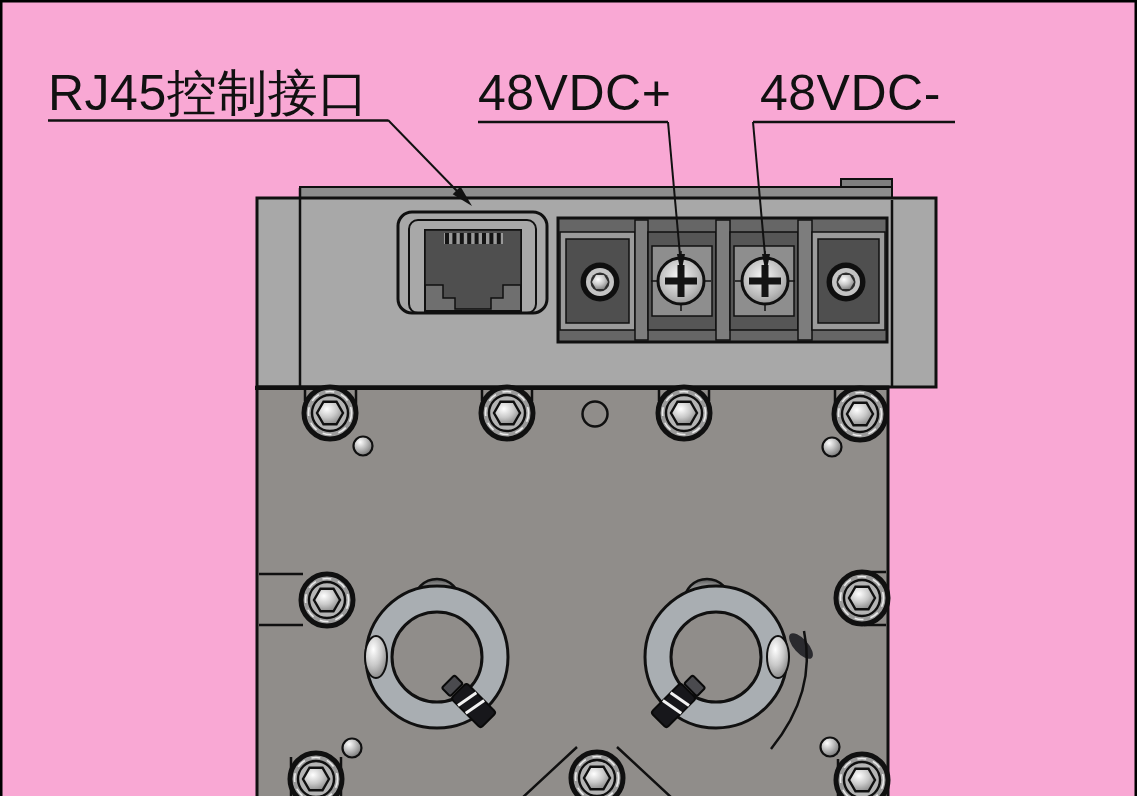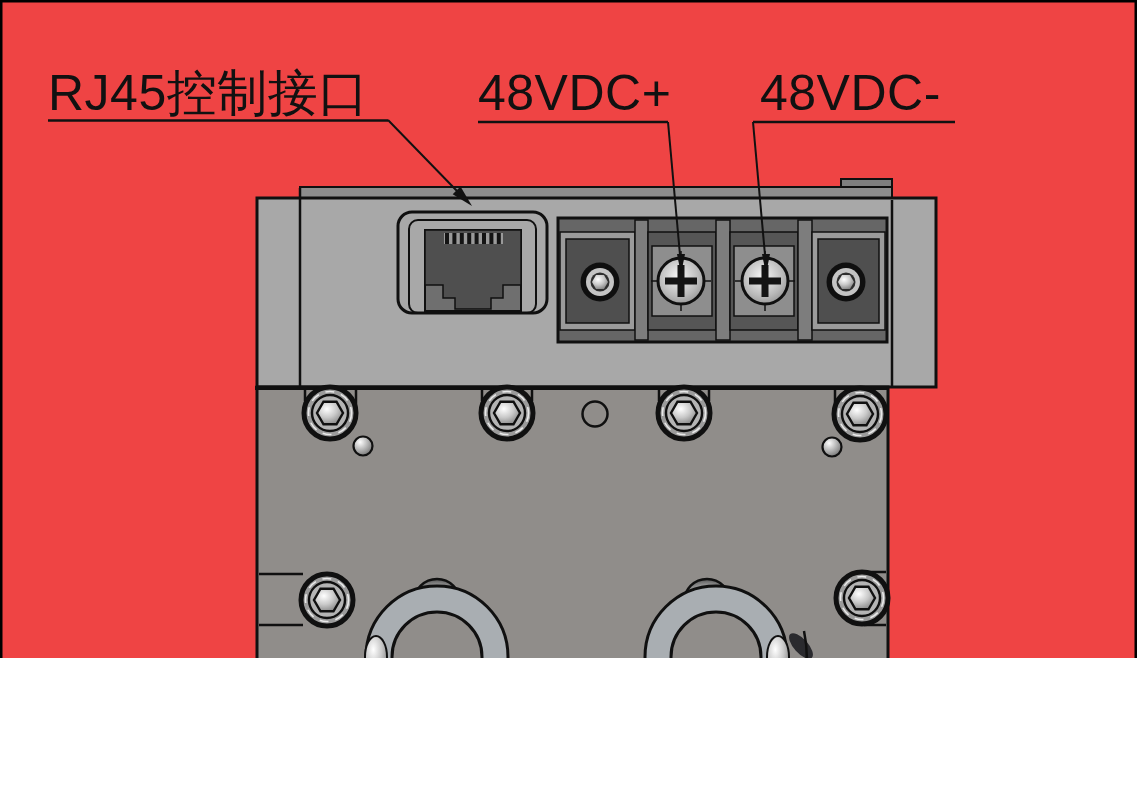--- a/index.html
+++ b/index.html
@@ -1,16 +1,16 @@
 <!DOCTYPE html>
 <html><head>
 <meta charset="utf-8">
 <style>
   html,body{margin:0;padding:0;background:#ffffff;}
-  .stage{position:relative;width:1137px;height:658px;background:#ef4444;overflow:hidden;}
+  .stage{position:relative;width:1137px;height:796px;background:#f9a8d4;overflow:hidden;}
   .lbl{font-family:"Liberation Sans","DejaVu Sans",sans-serif;font-size:50px;fill:#111;letter-spacing:0.5px;}
   svg{display:block;}
 </style>
 </head>
 <body>
 
 <div class="stage">
 <svg width="1137" height="802" viewBox="0 0 1137 802" xmlns="http://www.w3.org/2000/svg">
   <defs>
     <radialGradient id="gMetal" cx="0.38" cy="0.32" r="0.85">

